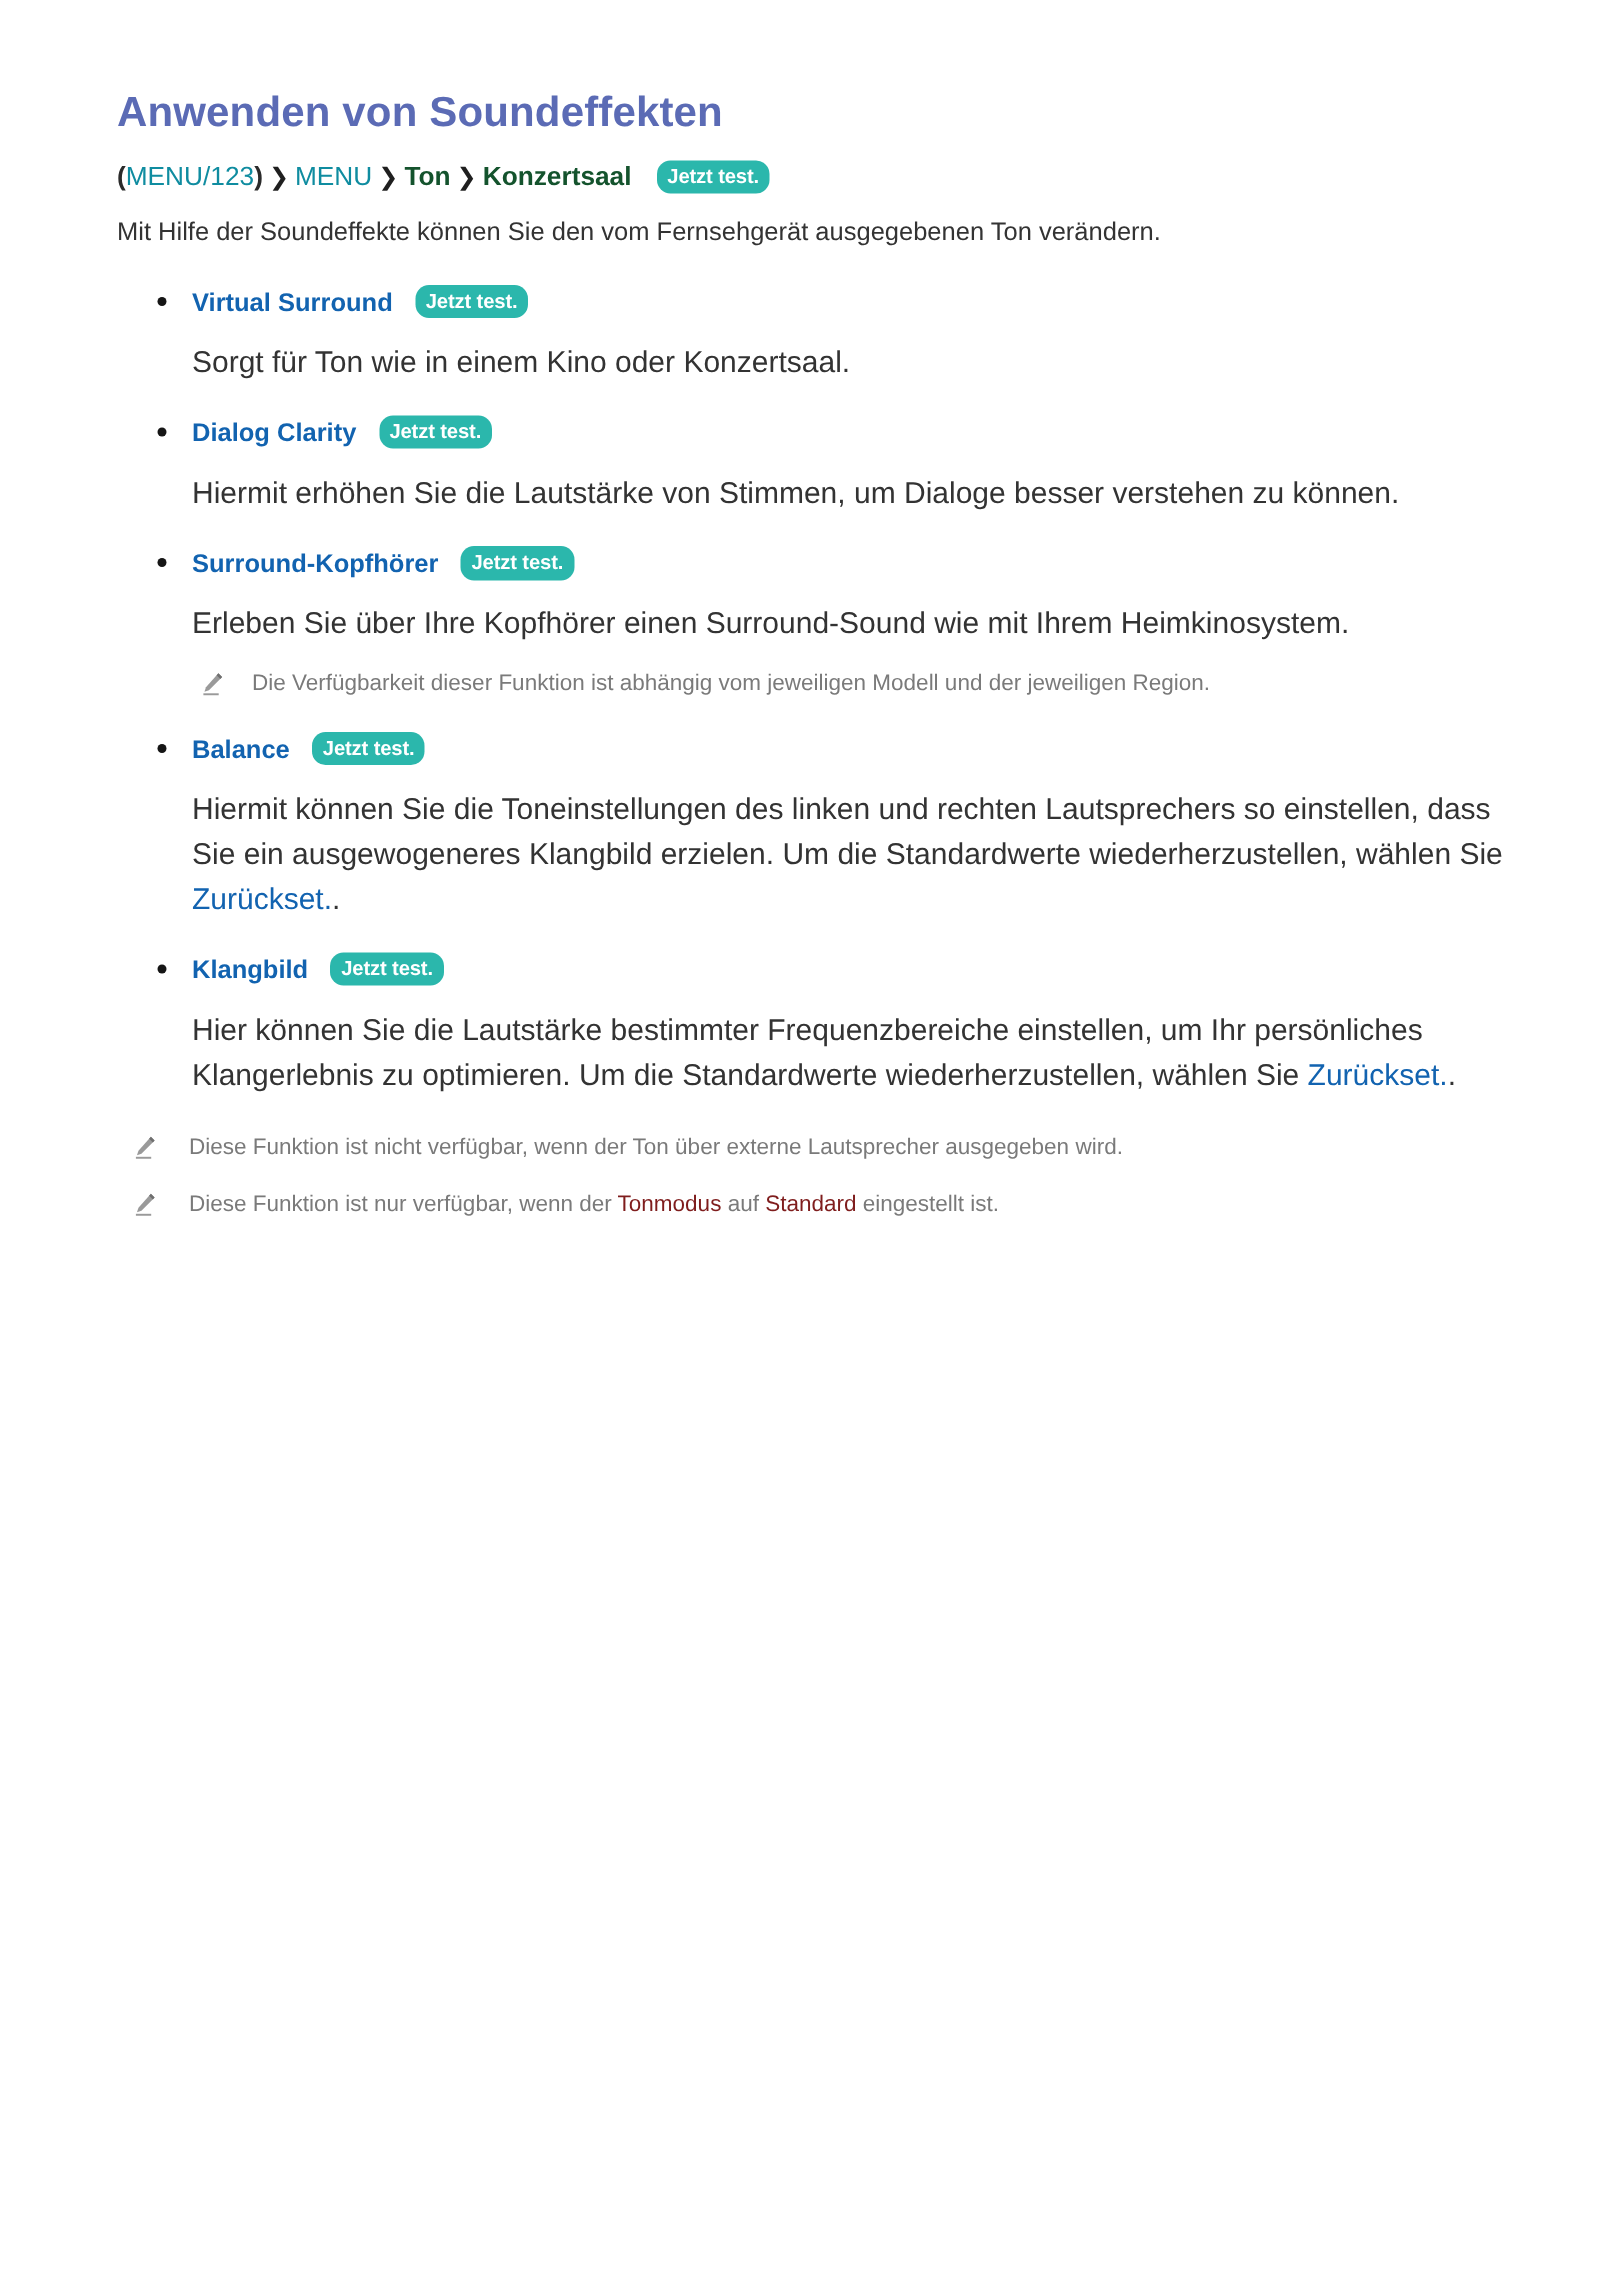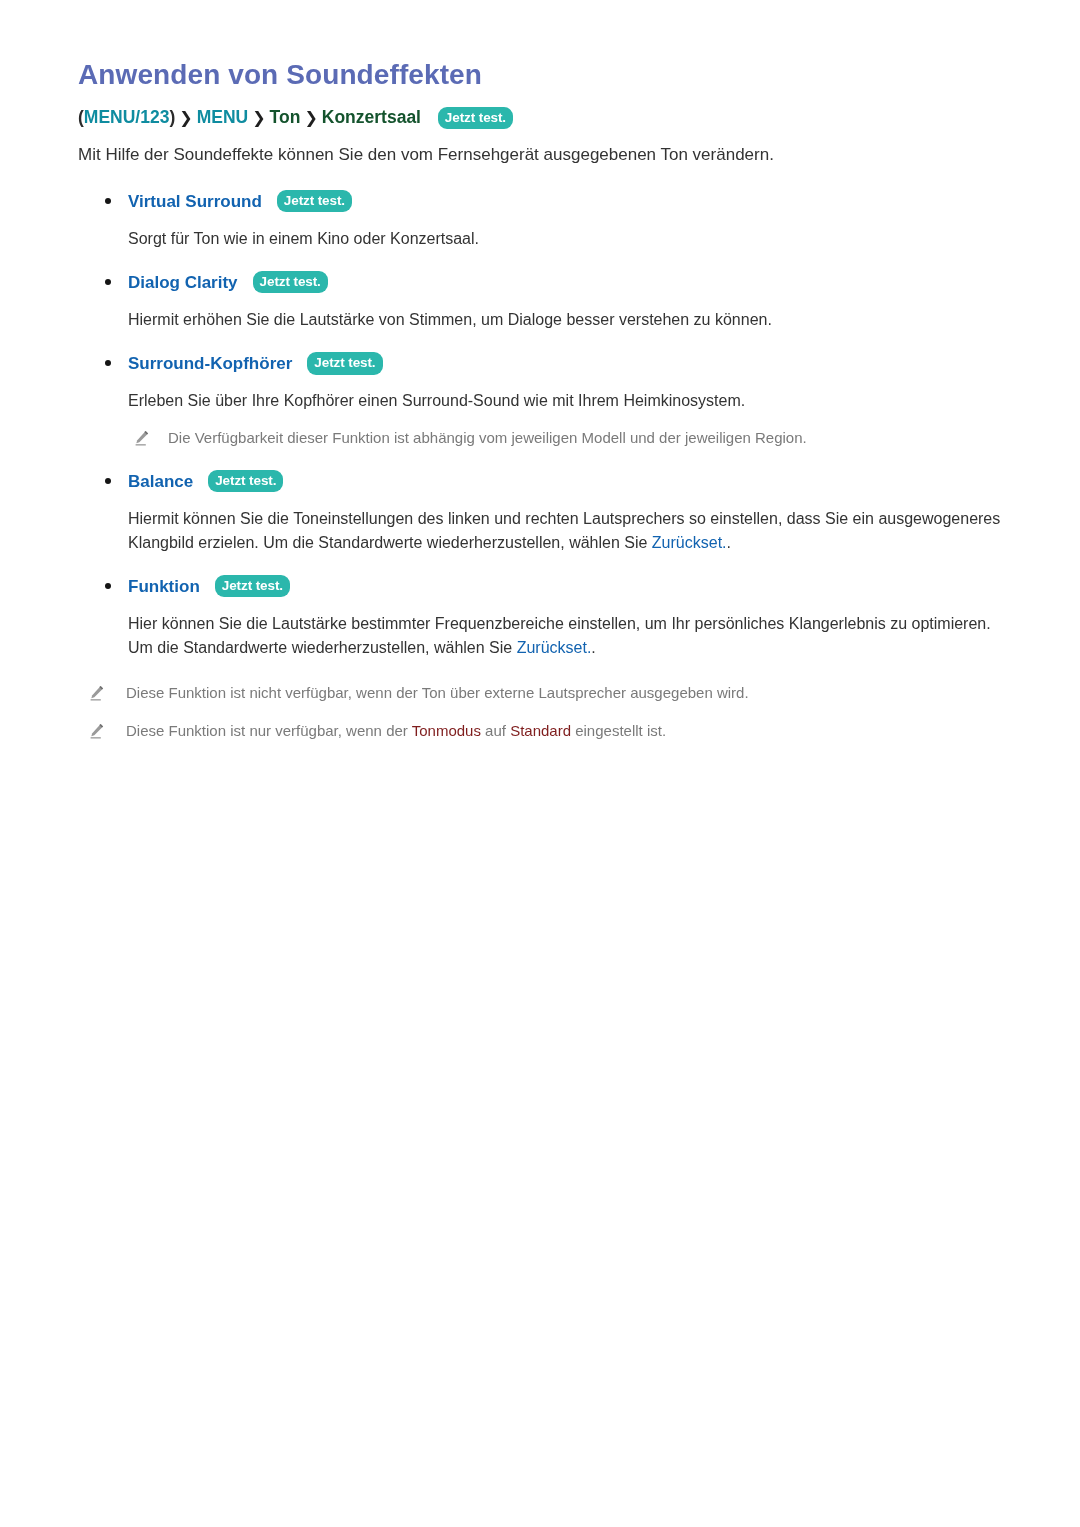--- a/index.html
+++ b/index.html
@@ -36,21 +36,21 @@
   
   .breadcrumb {
     font-size: 17.5px;
     font-weight: bold;
     color: #262626;
     line-height: 1.35;
     margin: 0 0 14px 0;
     white-space: nowrap;
   }
   .bc-paren { color: #2b2b2b; font-weight: bold; }
-  .bc-teal { color: #0f8ca0; font-weight: bold; }
+  .bc-teal { color: #0f8ca0; font-weight: normal; }
   .bc-blue { color: #14532d; font-weight: bold; }
   .bc-sep {
     color: #1f1f1f;
     font-weight: bold;
     padding: 0 4px;
     font-size: 16px;
   }
 
   
   .badge {
@@ -94,21 +94,21 @@
     top: 8px;
     width: 6px;
     height: 6px;
     border-radius: 50%;
     background: #151515;
   }
   .bullet-head .head-label { margin-right: 3px; }
 
   .bullet-body {
     padding-left: 50px;
-    font-size: 16px;
+    font-size: 20px;
     color: #333333;
     line-height: 1.5;
     margin: 0 0 20px 0;
   }
   .bullet-body .emph {
     color: #1263b0;
     font-weight: normal;
   }
 
   
@@ -184,21 +184,21 @@
     </div>
 
     <div class="bullet-head">
       <span class="dot"></span>
       <span class="head-label">Balance</span><span class="badge">Jetzt test.</span>
     </div>
     <p class="bullet-body"><span>Hiermit können Sie die Toneinstellungen des linken und rechten Lautsprechers so einstellen, dass Sie ein ausgewogeneres Klangbild erzielen. Um die Standardwerte wiederherzustellen, wählen Sie </span><span class="emph">Zurückset.</span><span>.</span></p>
 
     <div class="bullet-head">
       <span class="dot"></span>
-      <span class="head-label">Funktion</span><span class="badge">Jetzt test.</span>
+      <span class="head-label">Klangbild</span><span class="badge">Jetzt test.</span>
     </div>
     <p class="bullet-body" style="margin-bottom:22px;"><span>Hier können Sie die Lautstärke bestimmter Frequenzbereiche einstellen, um Ihr persönliches Klangerlebnis zu optimieren. Um die Standardwerte wiederherzustellen, wählen Sie </span><span class="emph">Zurückset.</span><span>.</span></p>
 
   </div>
 
   <div class="notes-section">
 
     <div class="note flush">
       <span class="pencil-icon">
         <svg viewBox="0 0 18 18" width="18" height="18" aria-hidden="true">

